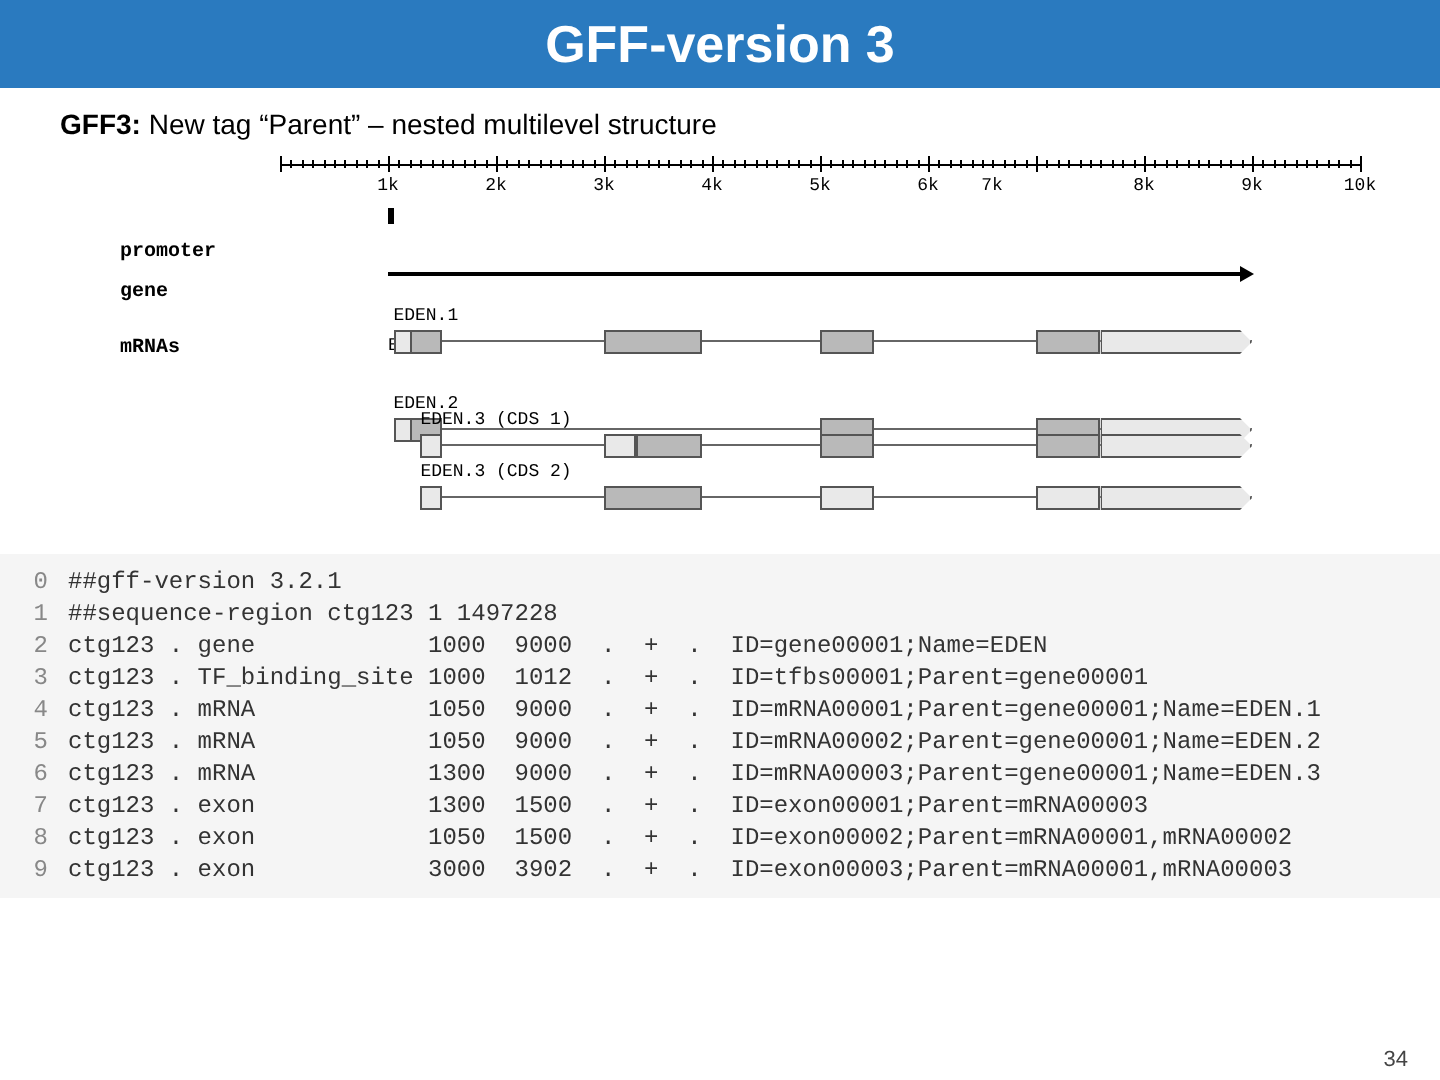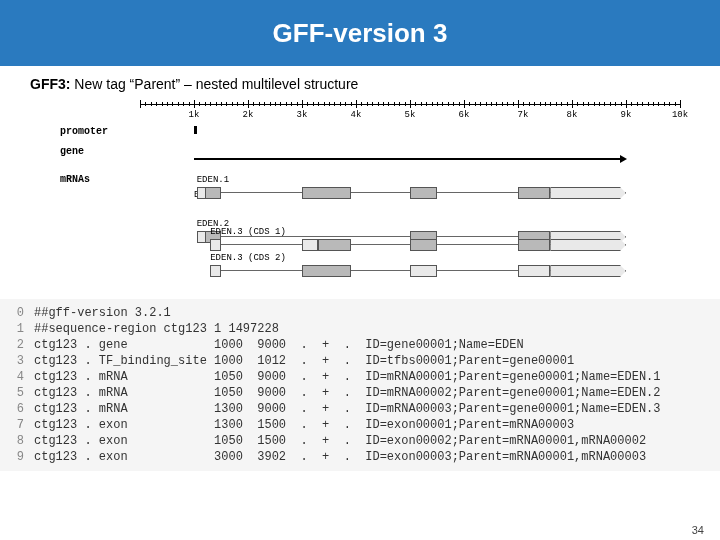--- a/index.html
+++ b/index.html
@@ -6,21 +6,21 @@
     margin: 0;
     padding: 0;
     width: 720px;
     height: 540px;
     font-family: Arial, Helvetica, sans-serif;
     background: #fff;
     overflow: hidden;
   }
   .header {
     background: #2a7abf;
-    height: 66px;
+    height: 44px;
     display: flex;
     align-items: center;
     justify-content: center;
   }
   .header h1 {
     color: #fff;
     font-size: 26px;
     font-weight: bold;
     margin: 0;
   }
@@ -68,20 +68,21 @@
     top: 12px;
     transform: translateX(-50%);
     font-size: 9px;
   }
   .row-label {
     position: absolute;
     left: 0;
     width: 76px;
     font-weight: bold;
     font-size: 10px;
+    margin-top: 17px;
   }
   .track {
     position: absolute;
     left: 80px;
     right: 10px;
   }
   
   .prom-box {
     position: absolute;
     width: 3px;
@@ -293,21 +294,21 @@
       <div class="tick-label" style="left: 108px;">2k</div>
       <div class="tick major" style="left: 162px;"></div>
       <div class="tick-label" style="left: 162px;">3k</div>
       <div class="tick major" style="left: 216px;"></div>
       <div class="tick-label" style="left: 216px;">4k</div>
       <div class="tick major" style="left: 270px;"></div>
       <div class="tick-label" style="left: 270px;">5k</div>
       <div class="tick major" style="left: 324px;"></div>
       <div class="tick-label" style="left: 324px;">6k</div>
       <div class="tick major" style="left: 378px;"></div>
-      <div class="tick-label" style="left: 383px;">7k</div>
+      <div class="tick-label" style="left: 356px;">7k</div>
       <div class="tick major" style="left: 432px;"></div>
       <div class="tick-label" style="left: 432px;">8k</div>
       <div class="tick major" style="left: 486px;"></div>
       <div class="tick-label" style="left: 486px;">9k</div>
       <div class="tick major" style="left: 540px;"></div>
       <div class="tick-label" style="left: 540px;">10k</div>
       <div class="tick major" style="left: 0px;"></div>
       <div class="tick major" style="left: 540px;"></div>
     </div>
 

